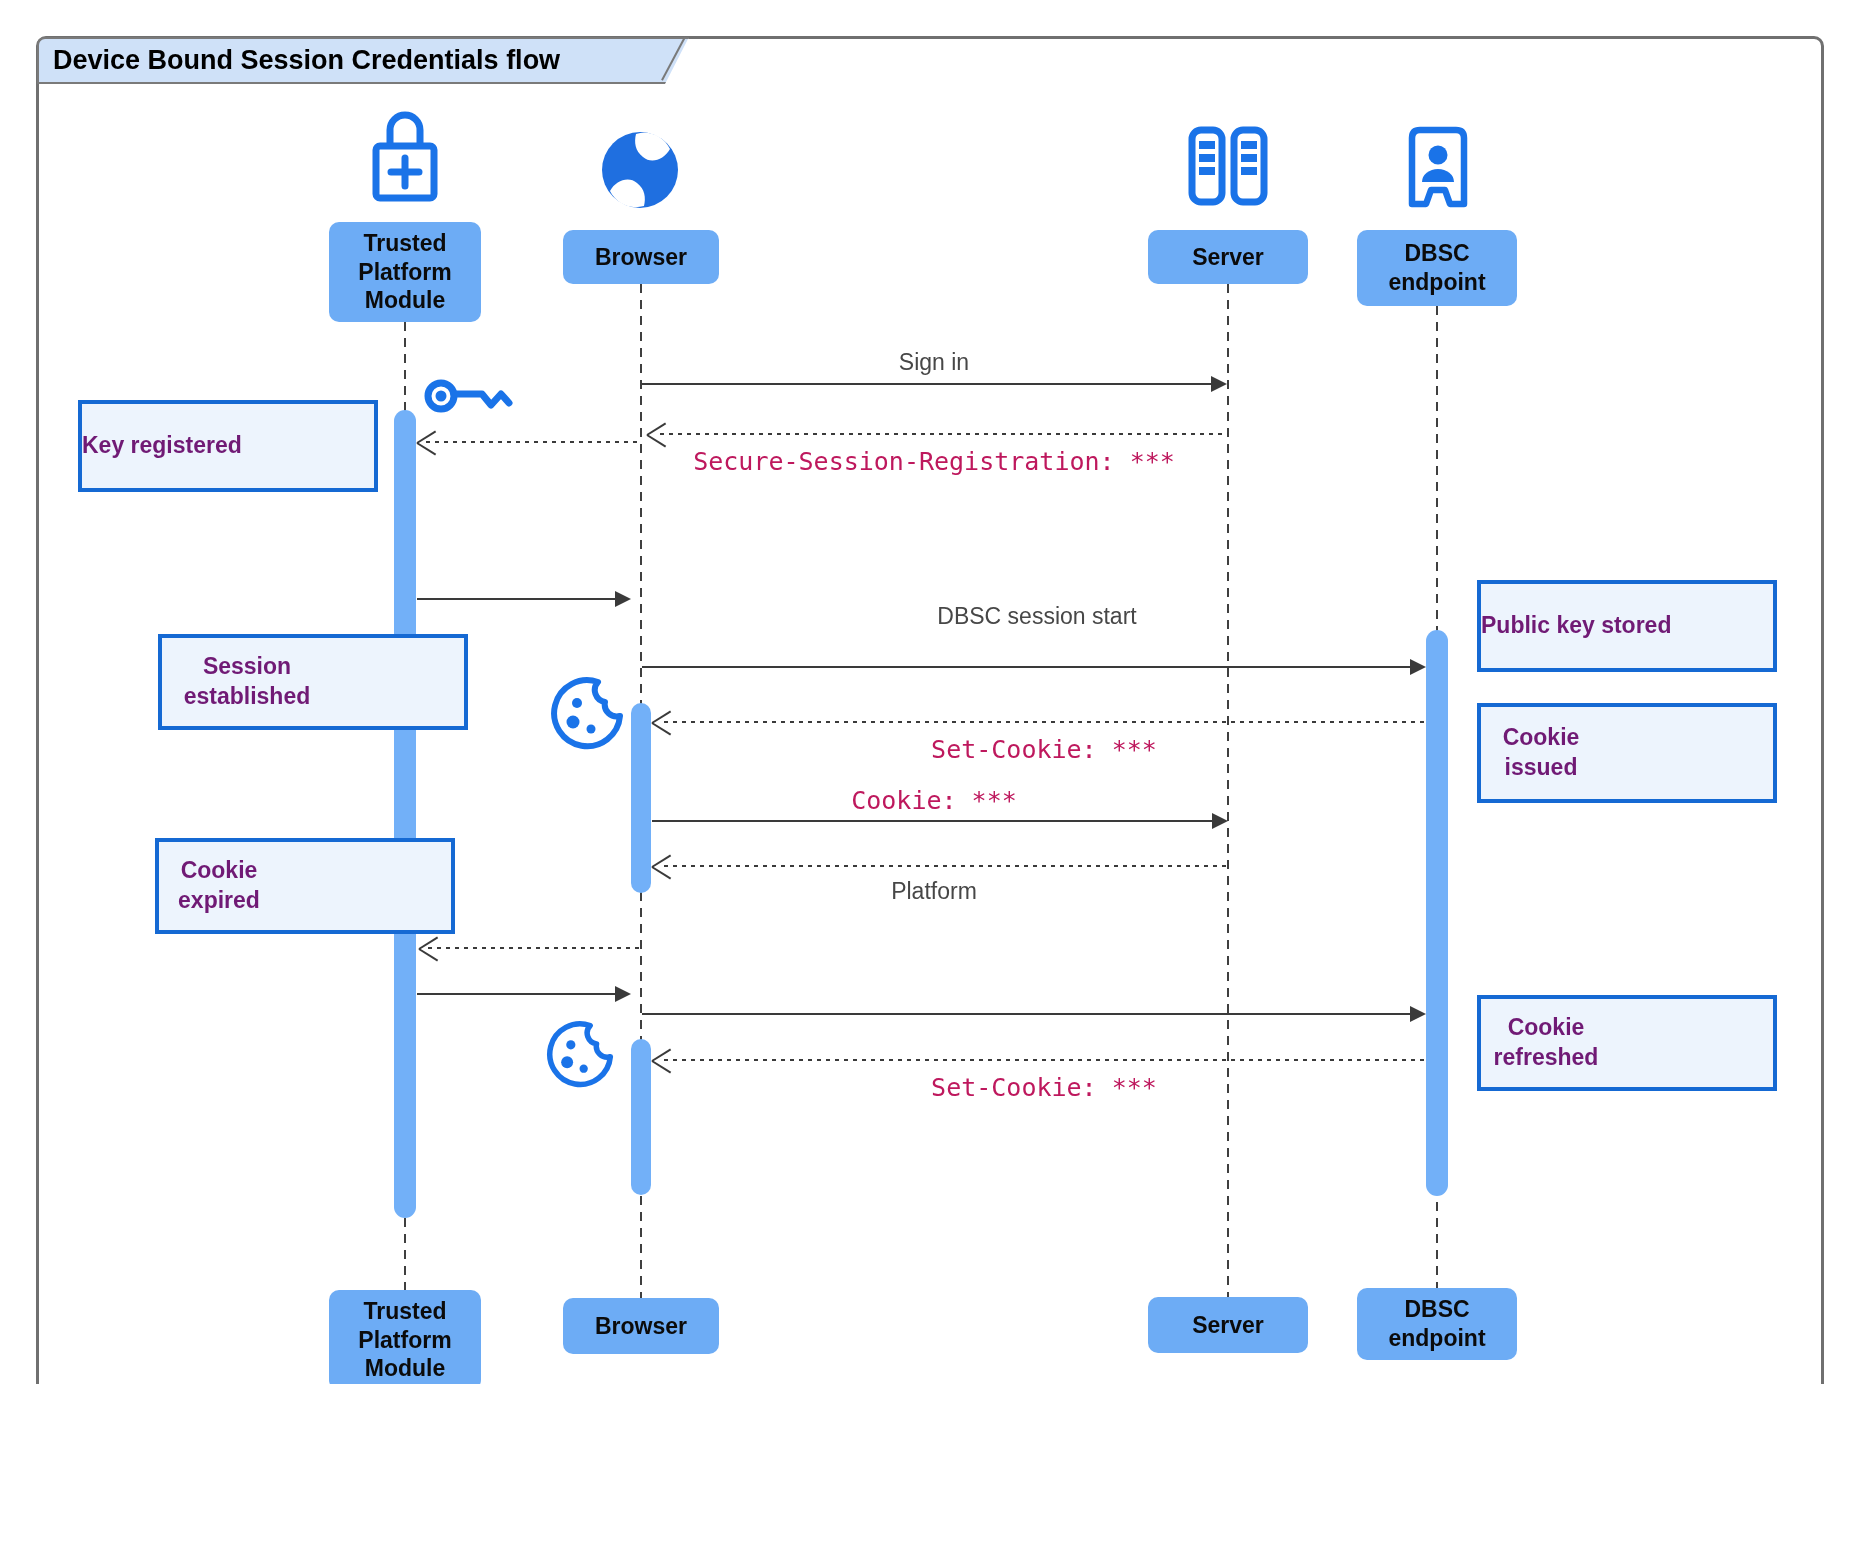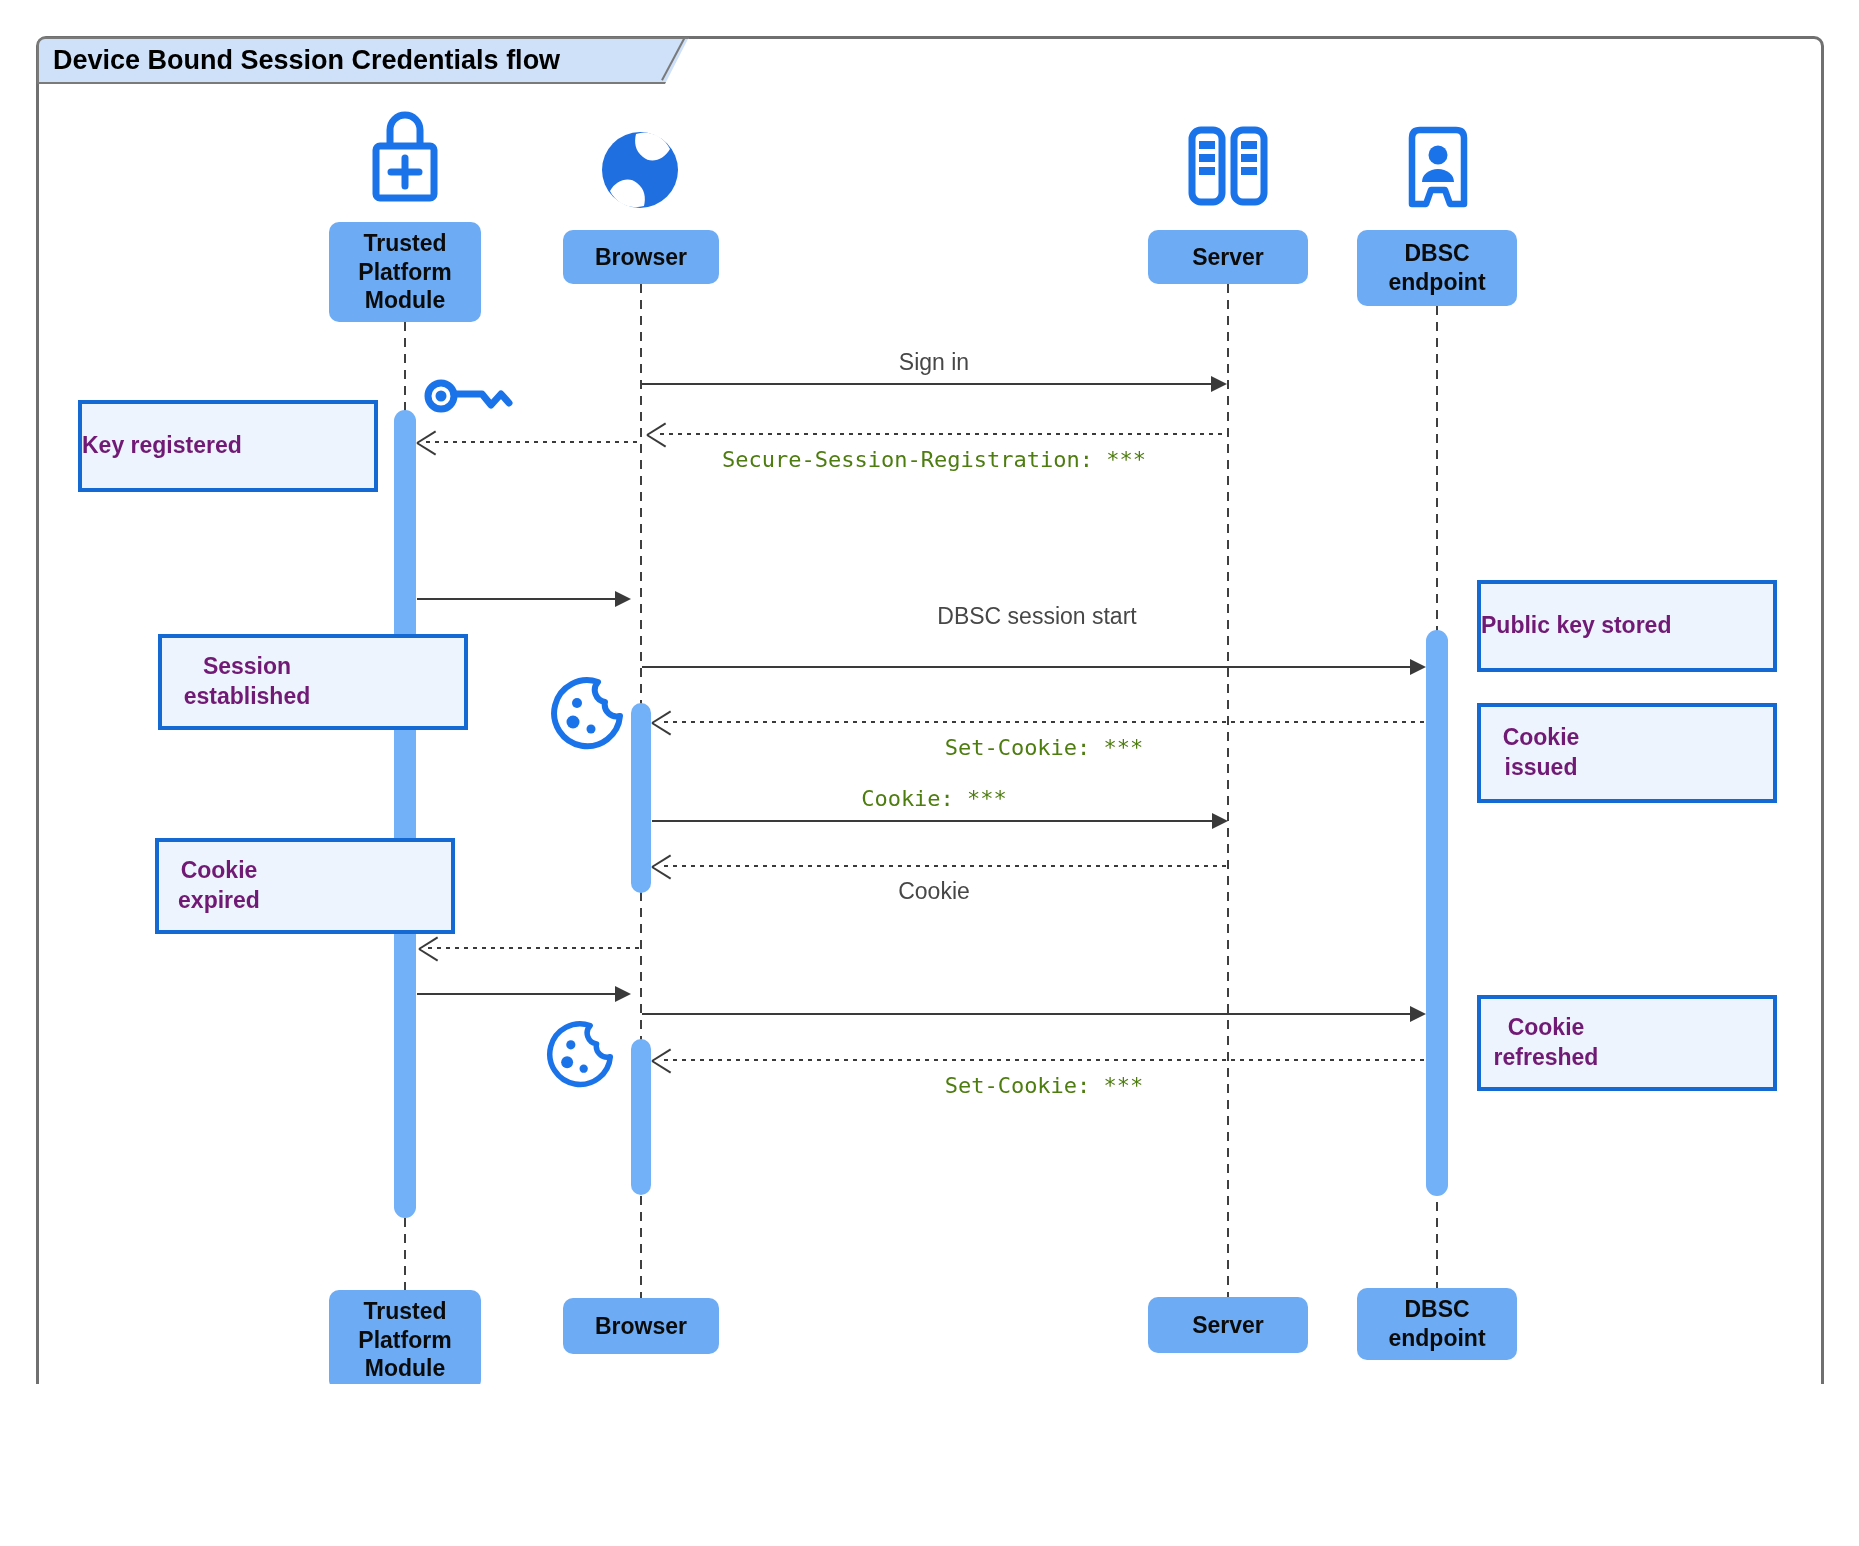--- a/index.html
+++ b/index.html
@@ -47,21 +47,21 @@
   .dashedl{background:repeating-linear-gradient(90deg,#3a3a3a 0 4px,transparent 4px 9px);}
   .head-r{width:0;height:0;border-left:16px solid #3a3a3a;border-top:8px solid transparent;
           border-bottom:8px solid transparent;z-index:3;}
   .chev{width:22px;height:22px;z-index:3;}
   .chev::before,.chev::after{content:"";position:absolute;left:0;top:50%;width:22px;height:2px;
           background:#3a3a3a;transform-origin:0 50%;}
   .chev::before{transform:rotate(32deg);}
   .chev::after{transform:rotate(-32deg);}
 
   .mlabel{font-size:23px;color:#474747;white-space:nowrap;text-align:center;z-index:3;}
-  .mono{font-family:"DejaVu Sans Mono","Liberation Mono",monospace;color:#4d7c0f;font-size:22px;}
+  .mono{font-family:"DejaVu Sans Mono","Liberation Mono",monospace;color:#be185d;font-size:25px;}
   .two-line{line-height:29px;}
 
   .icon{z-index:5;}
 </style>
 </head>
 <body>
 
 <div id="canvas">
 
   <div class="abs frame"></div>
@@ -143,21 +143,21 @@
   <div class="abs mline dashedl" style="left:664px;top:721px;width:762px;"></div>
   <span class="abs chev" style="left:652px;top:711px;"></span>
   <div class="abs mlabel mono" style="left:744px;top:735px;width:600px;">Set-Cookie: ***</div>
 
   <div class="abs mlabel mono" style="left:634px;top:786px;width:600px;">Cookie: ***</div>
   <div class="abs mline solid" style="left:652px;top:820px;width:562px;"></div>
   <span class="abs head-r" style="left:1212px;top:813px;"></span>
 
   <div class="abs mline dashedl" style="left:664px;top:865px;width:564px;"></div>
   <span class="abs chev" style="left:652px;top:855px;"></span>
-  <div class="abs mlabel" style="left:634px;top:878px;width:600px;">Cookie</div>
+  <div class="abs mlabel" style="left:634px;top:878px;width:600px;">Platform</div>
 
   <div class="abs mline dashedl" style="left:428px;top:947px;width:213px;"></div>
   <span class="abs chev" style="left:419px;top:937px;"></span>
 
   <div class="abs mline solid" style="left:417px;top:993px;width:200px;"></div>
   <span class="abs head-r" style="left:615px;top:986px;"></span>
 
   <div class="abs mline solid" style="left:642px;top:1013px;width:770px;"></div>
   <span class="abs head-r" style="left:1410px;top:1006px;"></span>
 

